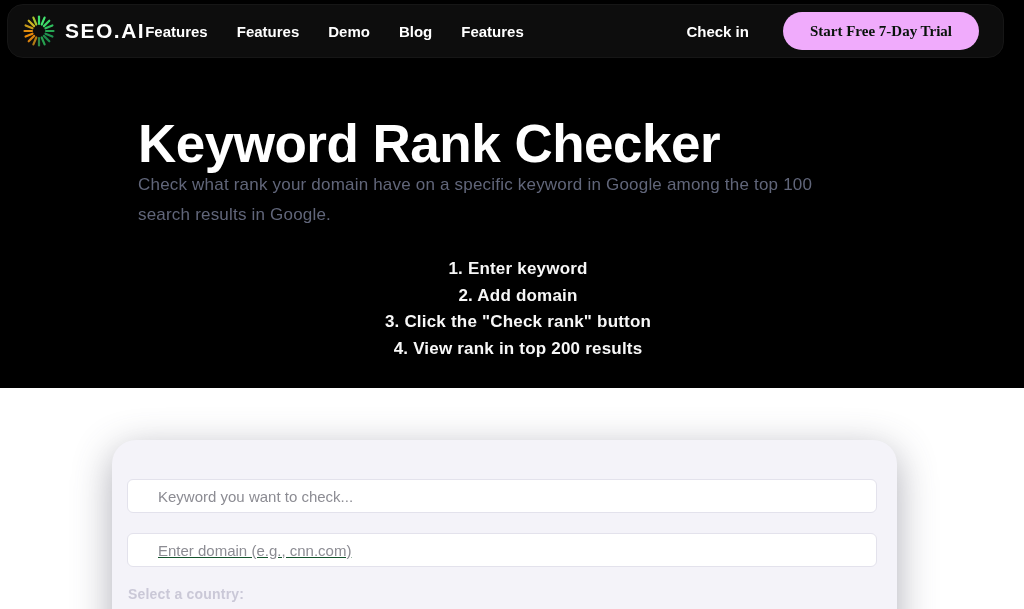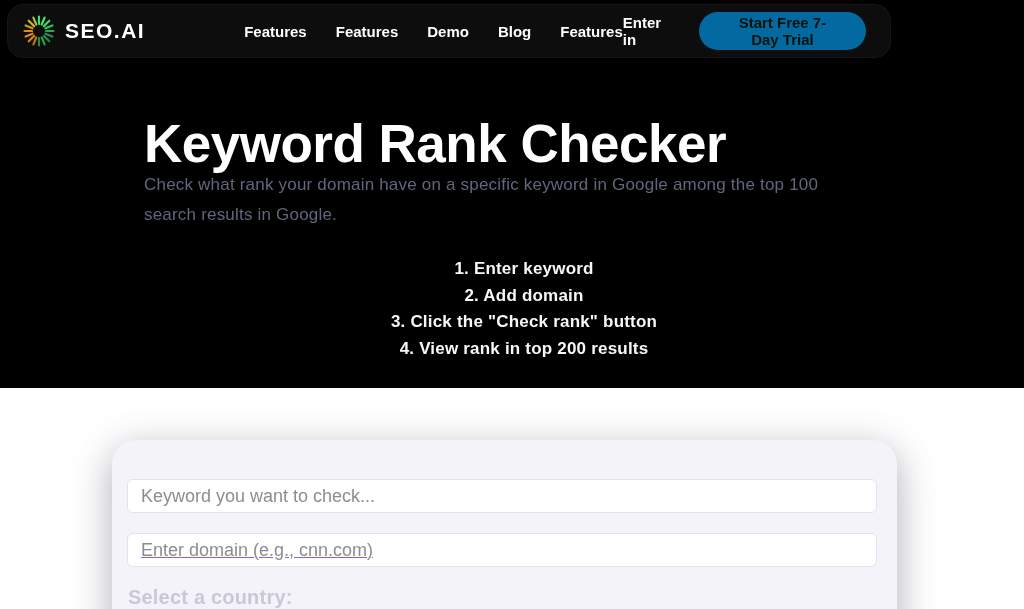--- a/index.html
+++ b/index.html
@@ -10,44 +10,44 @@
     margin: 0 auto;
     background: #ffffff;
     overflow: hidden;
   }
   
   .hero { position: absolute; top: 0; left: 0; width: 1024px; height: 388px; background: #000000; }
 
   
   .navbar {
     position: absolute; top: 4px; left: 7px;
-    width: 884px; height: 54px;
+    width: 997px; height: 54px;
     background: #0d0d0d;
     border: 1px solid #161616;
     border-radius: 16px;
     display: flex; align-items: center;
     padding: 0 24px 0 15px;
   }
   .logo { display: flex; align-items: center; gap: 10px; cursor: pointer; }
   .logo-text { color: #ffffff; font-size: 21px; font-weight: bold; letter-spacing: 1.5px; }
-  .nav-links { display: flex; align-items: center; gap: 29px; margin-left: 99px; }
+  .nav-links { display: flex; align-items: center; gap: 29px; }
   .nav-link { color: #ffffff; font-size: 15px; font-weight: 600; cursor: pointer; }
   .nav-right { margin-left: auto; display: flex; align-items: center; gap: 34px; }
   .signin { color: #ffffff; font-size: 15px; font-weight: 600; cursor: pointer; }
   .cta-btn {
     height: 38px; padding: 0 27px;
-    background: #0369a1; color: #08130b;
+    background: #f0abfc; color: #08130b;
     border: none; border-radius: 22px;
-    font-family: Liberation Sans, sans-serif;
+    font-family: Liberation Serif, serif;
     font-size: 15px; font-weight: bold;
     cursor: pointer; display: flex; align-items: center;
   }
 
   
-  .hero-content { position: absolute; top: 0; left: 144px; width: 760px; }
+  .hero-content { position: absolute; top: 0; left: 138px; width: 760px; }
   .hero-title {
     margin-top: 117px;
     color: #ffffff;
     font-size: 53px; font-weight: bold;
     letter-spacing: -0.5px;
     line-height: 1.0;
   }
   .hero-subtitle {
     max-width: 712px;
     color: #61667a;
@@ -72,32 +72,32 @@
     border-radius: 24px;
     box-shadow: 0 10px 38px rgba(75, 75, 95, 0.45);
     padding: 39px 20px 0 15px;
   }
   .tool-input {
     display: block;
     width: 750px; height: 34px;
     background: #ffffff;
     border: 1px solid #e3e2ec;
     border-radius: 6px;
-    padding: 0 13px;
+    padding: 0 30px;
     font-family: "Liberation Sans", sans-serif;
-    font-size: 18px; color: #8b5cf6;
+    font-size: 15px; color: #14532d;
     outline: none;
   }
   .tool-input::placeholder { color: #8c8c93; opacity: 1; }
   .tool-input + .tool-input { margin-top: 20px; text-decoration: underline; }
   .country-label {
     margin-top: 19px;
     margin-left: 1px;
     color: #cac8d7;
-    font-size: 20px; font-weight: bold;
+    font-size: 14px; font-weight: bold;
     letter-spacing: 0.2px;
   }
 </style>
 </head>
 <body>
 
 <div class="screen">
 
   <div class="hero">
 
@@ -128,21 +128,21 @@
 
       <nav class="nav-links">
         <span class="nav-link">Features</span>
         <span class="nav-link">Features</span>
         <span class="nav-link">Demo</span>
         <span class="nav-link">Blog</span>
         <span class="nav-link">Features</span>
       </nav>
 
       <div class="nav-right">
-        <span class="signin">Enter in</span>
+        <span class="signin">Check in</span>
         <button class="cta-btn">Start Free 7-Day Trial</button>
       </div>
     </header>
 
     <div class="hero-content">
       <h1 class="hero-title">Keyword Rank Checker</h1>
       <p class="hero-subtitle">Check what rank your domain have on a specific keyword in Google among the top 100 search results in Google.</p>
       <ul class="hero-steps">
         <li class="hero-step">1. Enter keyword</li>
         <li class="hero-step">2. Add domain</li>

